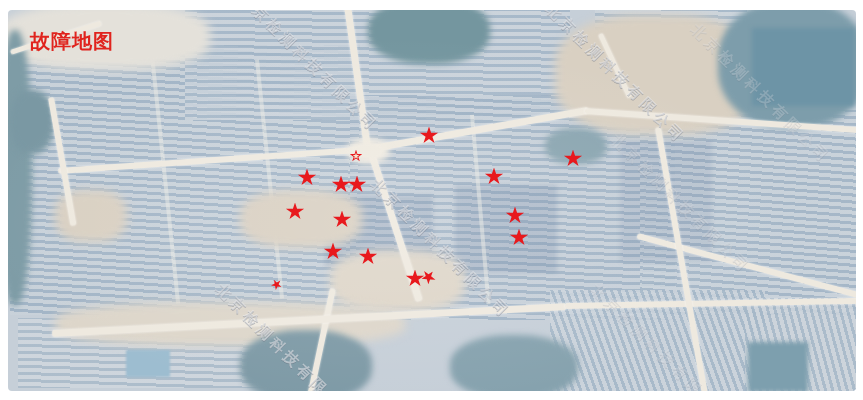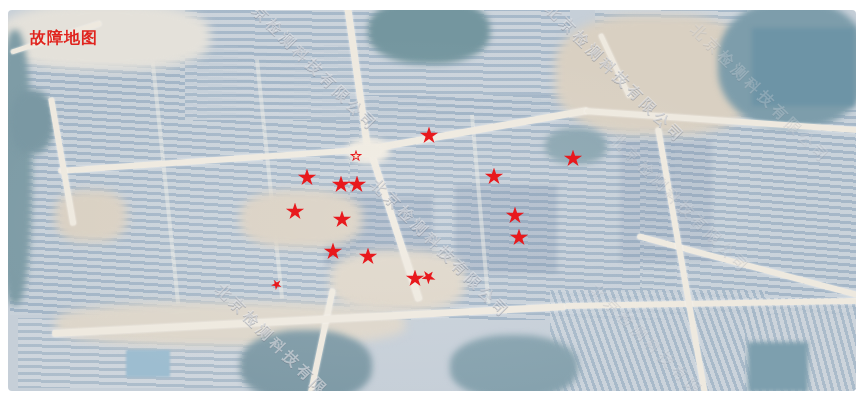--- a/index.html
+++ b/index.html
@@ -64,21 +64,21 @@
   .rv5{left:40px;top:88px;width:6px;height:130px;transform:rotate(-10deg);}
   .rt1{left:2px;top:40px;width:95px;height:5px;transform:rotate(-18deg);}
   .rt2{left:590px;top:25px;width:5px;height:70px;transform:rotate(-25deg);}
   .xblob{left:338px;top:128px;width:44px;height:26px;background:#efeae0;filter:blur(3px);border-radius:50%;}
   .haze{left:0;top:0;width:848px;height:381px;background:radial-gradient(ellipse at 45% 55%,rgba(255,255,255,.14),rgba(255,255,255,0) 62%);}
   
   .wm{white-space:nowrap;transform:rotate(45deg);transform-origin:0 0;font-size:15px;font-weight:bold;
     letter-spacing:4px;color:rgba(250,250,252,.5);text-shadow:.5px .5px .6px rgba(95,105,120,.45);pointer-events:none;}
   .wm.faint{opacity:.45;}
   
-  .map-title{left:22px;top:18px;font-size:16px;font-weight:bold;letter-spacing:1px;color:#e0241e;}
+  .map-title{left:22px;top:18px;font-size:20px;font-weight:bold;letter-spacing:1px;color:#e0241e;}
   
   .markers{position:absolute;left:0;top:0;width:863px;height:400px;pointer-events:none;z-index:9;}
   .star{position:absolute;width:19px;height:18px;background:#e8191d;cursor:pointer;pointer-events:auto;
     clip-path:polygon(50% 0%,61% 35%,98% 35%,68% 57%,79% 91%,50% 70%,21% 91%,32% 57%,2% 35%,39% 35%);}
   .star.outline{width:13px;height:13px;}
   .star.outline .inner{position:absolute;left:3px;top:3px;width:7px;height:7px;background:#f2e7d2;
     clip-path:polygon(50% 0%,61% 35%,98% 35%,68% 57%,79% 91%,50% 70%,21% 91%,32% 57%,2% 35%,39% 35%);}
   .star.tilted{width:15px;height:14px;transform:rotate(38deg);}
   .star.tilted-small{width:11px;height:11px;transform:rotate(-28deg);}
 </style>

